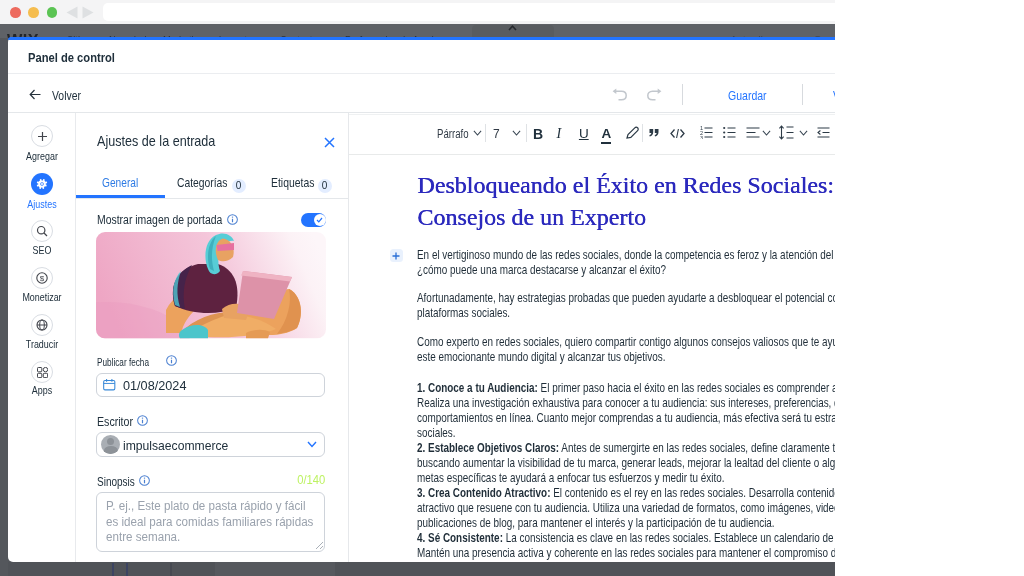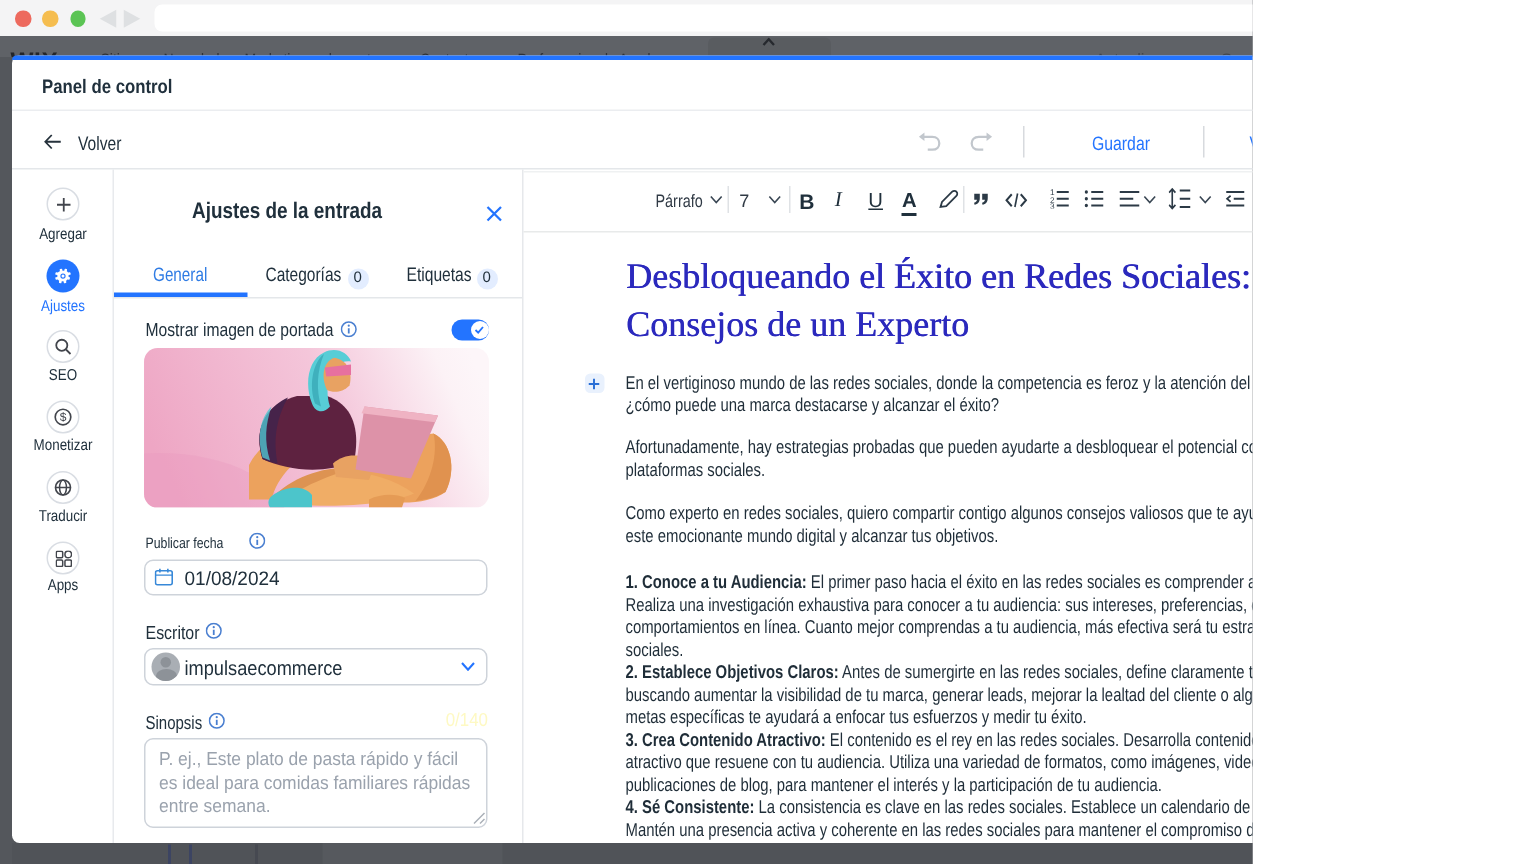--- a/index.html
+++ b/index.html
@@ -114,21 +114,21 @@
         <rect x="0.5" y="0.5" width="4.3" height="4.3" rx="0.8" stroke="#42454c" fill="none"></rect>
         <circle cx="8.5" cy="2.6" r="2.2" stroke="#42454c" fill="none"></circle>
         <rect x="0.5" y="6.3" width="4.3" height="4.3" rx="0.8" stroke="#42454c" fill="none"></rect>
         <rect x="6.3" y="6.3" width="4.3" height="4.3" rx="0.8" stroke="#42454c" fill="none"></rect>
       </svg>
   <div class="abs t lbl" style="left:12.2px;top:384.8px;width:60px;">Apps</div>
 </div>
 
 <div id="panel">
   <div class="abs" style="left:348px;top:112.5px;width:1px;height:449.5px;background:#e6e8eb;"></div>
-  <div class="abs t" style="left:97.3px;top:131.6px;font-size:15px;font-weight:bold;line-height:18px;margin-left:31px;"><span style="display:inline-block;transform:scaleX(.84);transform-origin:0 50%;white-space:nowrap;">Ajustes de la entrada</span></div>
+  <div class="abs t" style="left:97.3px;top:131.6px;font-size:15px;font-weight:normal;line-height:18px;"><span style="display:inline-block;transform:scaleX(.84);transform-origin:0 50%;white-space:nowrap;">Ajustes de la entrada</span></div>
   <svg class="abs" style="left:322.5px;top:135.8px;" width="13" height="13" viewBox="0 0 13 13">
         <path d="M2 2 L11 11 M11 2 L2 11" stroke="#2374ff" stroke-width="1.5"></path>
       </svg>
 
   <div class="abs" style="left:101.8px;top:174.9px;font-size:13px;line-height:15px;color:#2e7be4;"><span class="sx" style="display:inline-block;transform:scaleX(.783);transform-origin:0 50%;">General</span></div>
   <div class="abs t" style="left:176.8px;top:174.9px;font-size:13px;line-height:15px;"><span style="display:inline-block;transform:scaleX(.794);transform-origin:0 50%;white-space:nowrap;">Categorías</span></div>
   <div class="abs" style="left:231.5px;top:179.2px;width:14px;height:13.5px;border-radius:7px;background:#e3edff;color:#20303c;font-size:10px;line-height:13.5px;text-align:center;">0</div>
   <div class="abs t" style="left:271.3px;top:174.9px;font-size:13px;line-height:15px;"><span style="display:inline-block;transform:scaleX(.80);transform-origin:0 50%;white-space:nowrap;">Etiquetas</span></div>
   <div class="abs" style="left:317.5px;top:179.2px;width:14px;height:13.5px;border-radius:7px;background:#e3edff;color:#20303c;font-size:10px;line-height:13.5px;text-align:center;">0</div>
   <div class="abs" style="left:76px;top:197.5px;width:272px;height:1px;background:#e4e7ea;"></div>
@@ -220,21 +220,21 @@
   <svg class="abs" style="left:307px;top:441.4px;" width="10" height="6.5" viewBox="0 0 10 6.5">
         <path d="M1 1 L5 5.5 L9 1" stroke="#2374ff" stroke-width="1.4" fill="none"></path>
       </svg>
 
   <div class="abs t" style="left:97.3px;top:475px;font-size:12.5px;line-height:15px;"><span style="display:inline-block;transform:scaleX(.8);transform-origin:0 50%;white-space:nowrap;">Sinopsis</span></div>
   <svg class="abs" style="left:139.2px;top:475.2px;" width="11" height="11" viewBox="0 0 12 12">
         <circle cx="6" cy="6" r="5.3" stroke="#4a7fd0" stroke-width="1.1" fill="none"></circle>
         <path d="M6 5.2 L6 9" stroke="#4a7fd0" stroke-width="1.3"></path>
         <circle cx="6" cy="3.4" r="0.8" fill="#4a7fd0"></circle>
       </svg>
-  <div class="abs" style="left:285px;top:473px;width:40.4px;height:15px;font-size:12.5px;line-height:15px;color:#fef9c3;text-align:right;"><span style="display:inline-block;transform:scaleX(.9);transform-origin:100% 50%;">0/140</span></div>
+  <div class="abs" style="left:285px;top:473px;width:40.4px;height:15px;font-size:12.5px;line-height:15px;color:#bef264;text-align:right;"><span style="display:inline-block;transform:scaleX(.9);transform-origin:100% 50%;">0/140</span></div>
   <div class="abs" style="left:96px;top:491.8px;width:229.4px;height:59.8px;border:1px solid #ced3da;border-radius:6px;box-sizing:border-box;background:#fff;"></div>
   <div class="abs" style="left:105.9px;top:499.3px;font-size:12.5px;line-height:15.5px;color:#9aa2ad;"><span style="display:inline-block;transform:scaleX(.93);transform-origin:0 0;white-space:nowrap;">P. ej., Este plato de pasta rápido y fácil<br>es ideal para comidas familiares rápidas<br>entre semana.</span></div>
   <svg class="abs" style="left:315px;top:541px;" width="9" height="9" viewBox="0 0 9 9">
         <path d="M8 1 L1 8 M8 5 L5 8" stroke="#aab0b8" stroke-width="1"></path>
       </svg>
 </div>
 
 <div id="main">
   <div class="abs" style="left:349px;top:113.6px;width:664px;height:1px;background:#eff1f2;"></div>
   <div class="abs" style="left:349px;top:154px;width:664px;height:1px;background:#e8eaea;"></div>

